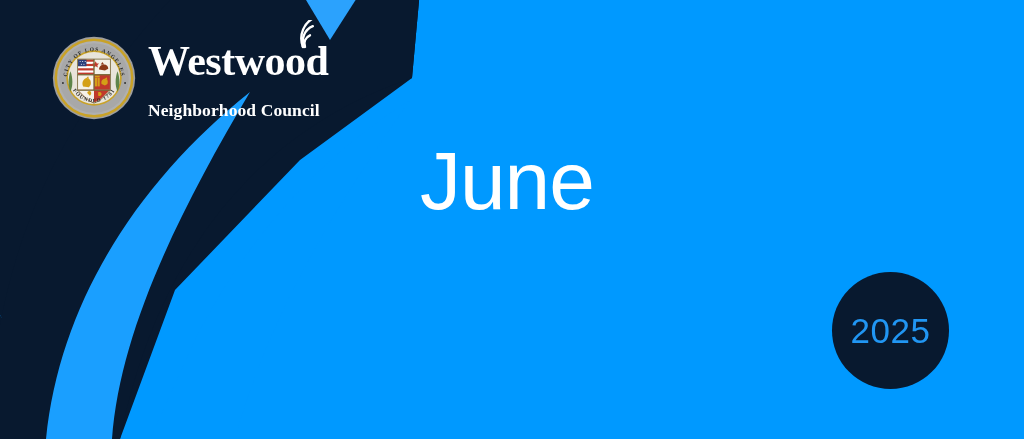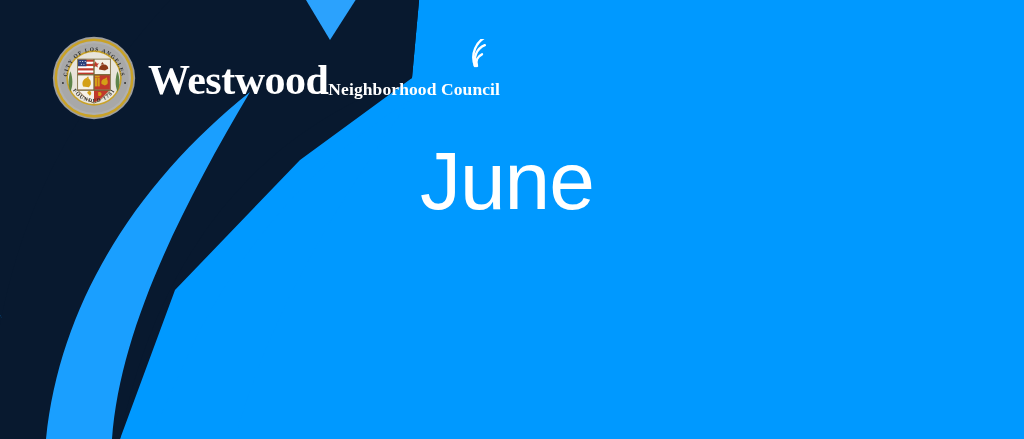--- a/index.html
+++ b/index.html
@@ -42,20 +42,21 @@
   .seal {
     width: 84px;
     height: 84px;
     flex: 0 0 auto;
     display: block;
   }
 
   .wordmark {
     position: relative;
     display: flex;
+    flex-direction: column;
     align-items: flex-start;
     padding-top: 6px;
   }
 
   .wordmark-main {
     position: relative;
     color: #ffffff;
     font-family: "Liberation Serif", serif;
     font-weight: bold;
     font-size: 42px;
@@ -272,14 +273,17 @@
         <circle cx="5.5" cy="26" r="2.1" fill="#ffffff"></circle>
       </svg>
       <span class="wordmark-sub">Neighborhood Council</span>
     </div>
   </div>
 
   <div class="title-block">
     <span class="title-month">June</span>
   </div>
 
+  <div class="year-badge">
+    <span class="year-badge-label">2025</span>
+  </div>
 
 </div>
 
 </body></html>

